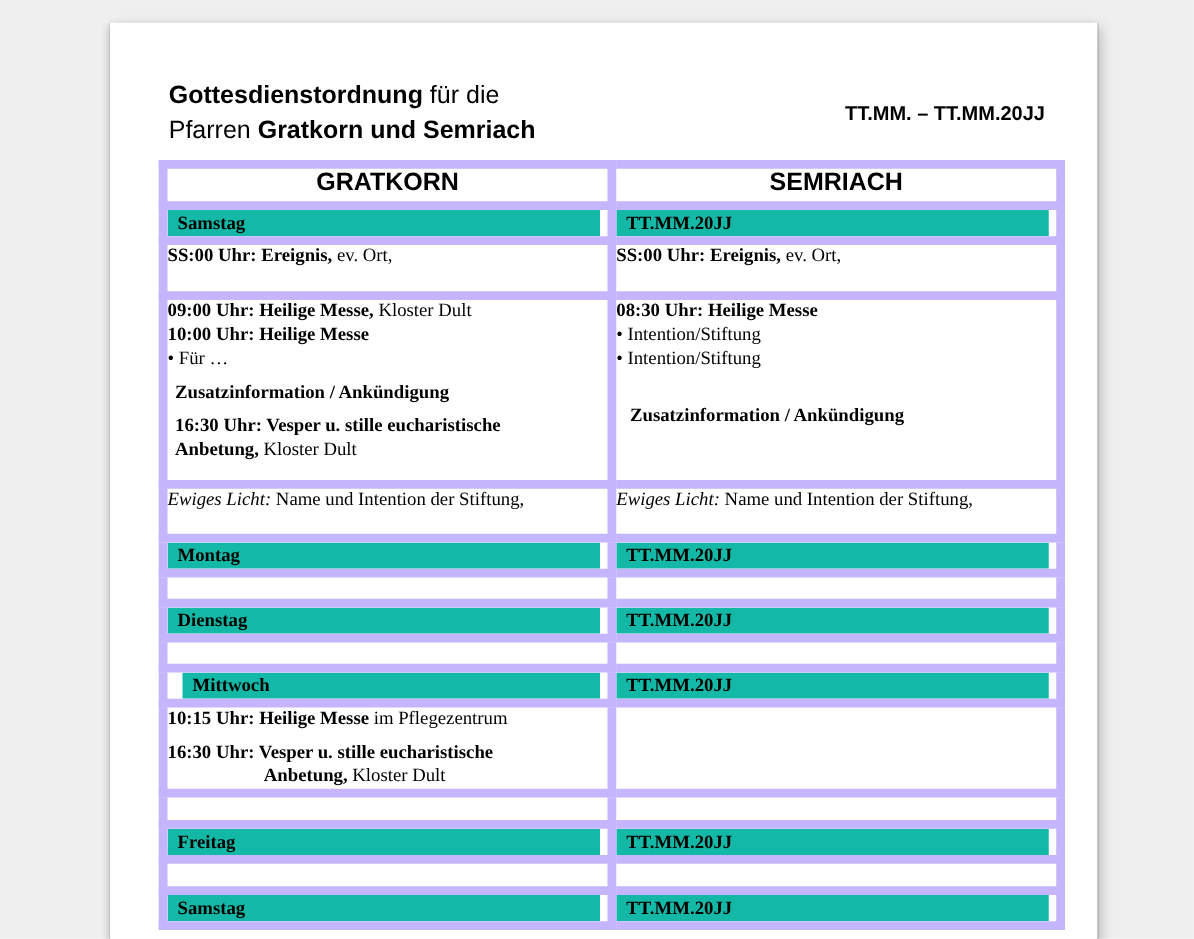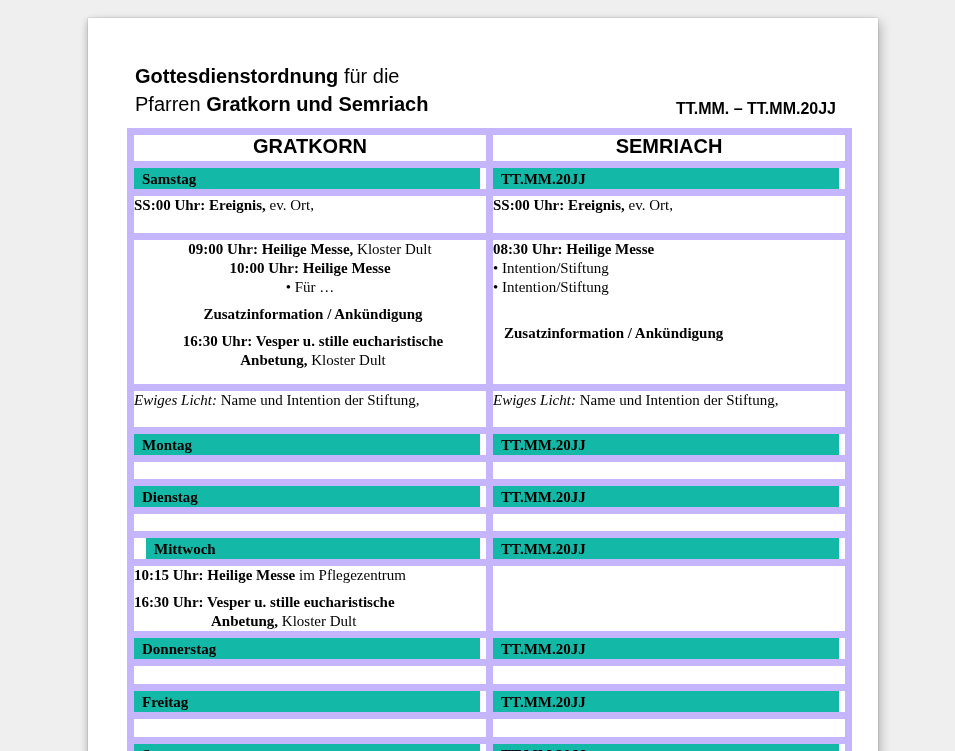--- a/index.html
+++ b/index.html
@@ -10,21 +10,21 @@
     color:#000;
   }
   .stage{position:relative;width:955px;height:751px;}
   .page{
     position:absolute;left:88px;top:18px;width:790px;height:760px;
     background:#fff;
     box-shadow:0 0 1px rgba(0,0,0,.35), 3px 4px 10px rgba(0,0,0,.22), -2px 2px 6px rgba(0,0,0,.12);
   }
   
   .doc-header{
-    display:flex;justify-content:space-between;align-items:flex-end;
+    display:flex;justify-content:space-between;align-items:center;
     margin:44px 42px 10px 47px;
   }
   .title{
     font-family:"Liberation Sans", sans-serif;
     font-size:20px;line-height:28px;font-weight:normal;
   }
   .title .b{font-weight:bold;}
   .daterange{
     font-family:"Liberation Sans", sans-serif;
     font-size:16px;font-weight:bold;margin-top:4px;white-space:nowrap;
@@ -105,21 +105,21 @@
           </tr>
           <tr>
             <td class="content" style="height: 44px;">
               <div class="ln"><span class="b">SS:00 Uhr: Ereignis,</span><span class="r"> ev. Ort,</span></div>
             </td>
             <td class="content">
               <div class="ln"><span class="b">SS:00 Uhr: Ereignis,</span><span class="r"> ev. Ort,</span></div>
             </td>
           </tr>
           <tr>
-            <td class="content" style="height: 151px; text-align: center;">
+            <td class="content" style="height: 151px;">
               <div class="ln"><span class="b">09:00 Uhr: Heilige Messe,</span><span class="r"> Kloster Dult</span></div>
               <div class="ln"><span class="b">10:00 Uhr: Heilige Messe</span></div>
               <div class="ln"><span class="r">• Für …</span></div>
               <div class="ln gap ind"><span class="b">Zusatzinformation / Ankündigung</span></div>
               <div class="ln gap ind"><span class="b">16:30 Uhr: Vesper u. stille eucharistische</span></div>
               <div class="ln ind"><span class="b">Anbetung,</span><span class="r"> Kloster Dult</span></div>
             </td>
             <td class="content">
               <div class="ln"><span class="b">08:30 Uhr: Heilige Messe</span></div>
               <div class="ln"><span class="r">• Intention/Stiftung</span></div>
@@ -169,28 +169,20 @@
           </tr>
           <tr>
             <td class="content" style="height: 66px;">
               <div class="ln"><span class="b">10:15 Uhr: Heilige Messe</span><span class="r"> im Pflegezentrum</span></div>
               <div class="ln gap"><span class="b">16:30 Uhr: Vesper u. stille eucharistische</span></div>
               <div class="ln hang"><span class="b">Anbetung,</span><span class="r"> Kloster Dult</span></div>
             </td>
             <td class="content"></td>
           </tr>
           <tr>
-            <td class="day" style="height: 24px;">
-              <div class="shade">Donnerstag</div>
-            </td>
-            <td class="day">
-              <div class="shade">TT.MM.20JJ</div>
-            </td>
-          </tr>
-          <tr>
             <td class="content" style="height: 25px;"></td>
             <td class="content"></td>
           </tr>
           <tr>
             <td class="day" style="height: 23px;">
               <div class="shade">Freitag</div>
             </td>
             <td class="day">
               <div class="shade">TT.MM.20JJ</div>
             </td>

